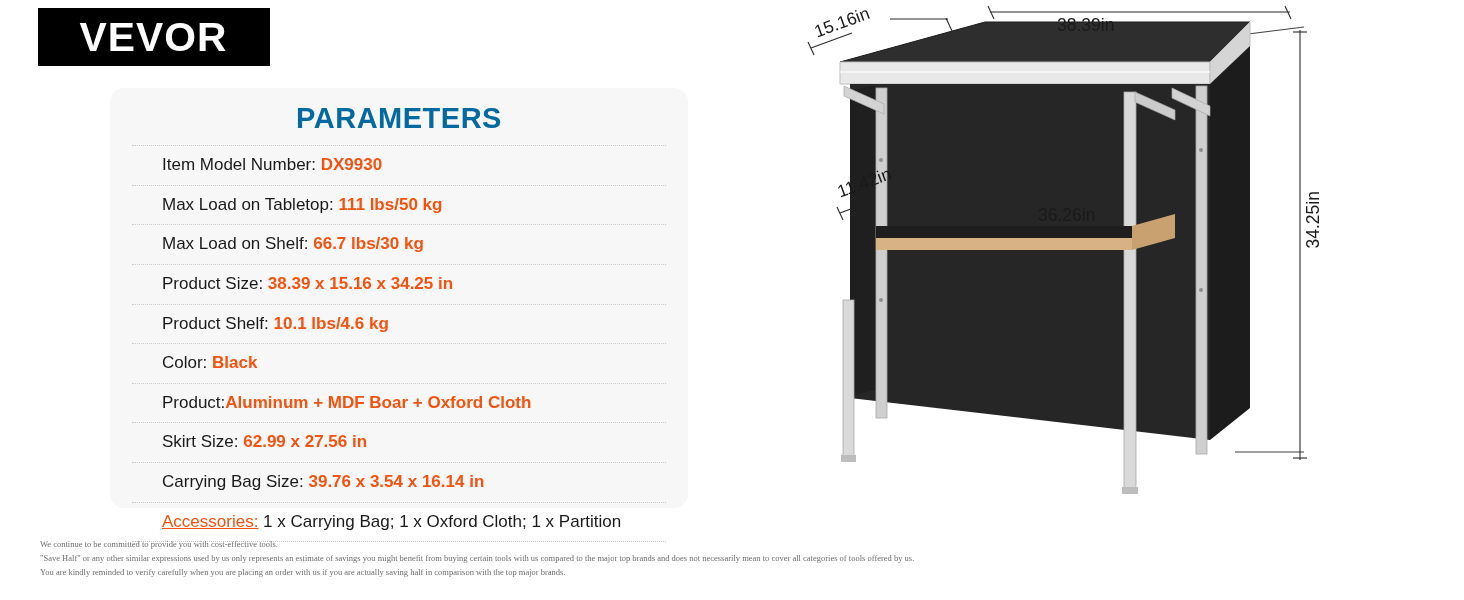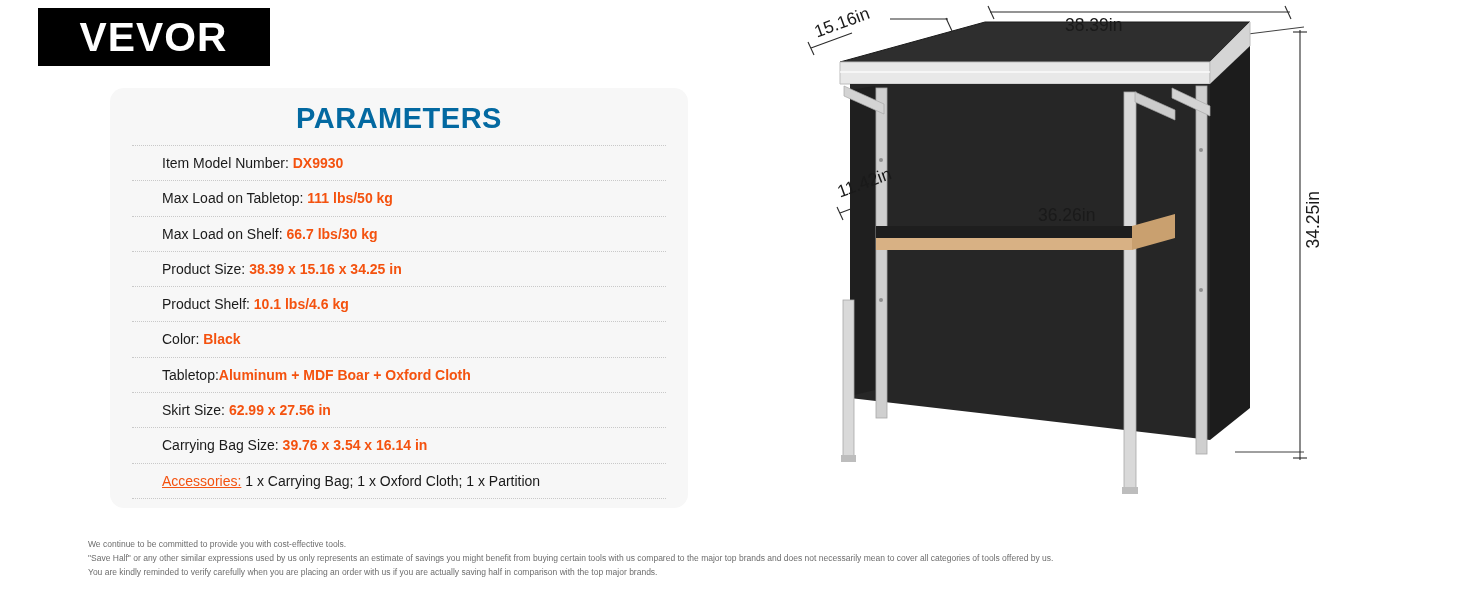--- a/index.html
+++ b/index.html
@@ -56,21 +56,21 @@
     letter-spacing: 0.5px;
     margin: 0 0 10px 0;
     font-family: "Liberation Sans", sans-serif;
   }
   .params-list {
     margin: 0 22px;
   }
   .param-row {
     border-top: 1px dotted #c9c9c9;
     padding: 7px 0 7px 30px;
-    font-size: 14px;
+    font-size: 17px;
     color: #1a1a1a;
     line-height: 1.45;
     white-space: nowrap;
     overflow: hidden;
   }
   .param-row:last-child {
     border-bottom: 1px dotted #c9c9c9;
   }
   .param-label { color: #1a1a1a; }
   .param-value { color: #f4520f; font-weight: bold; }
@@ -79,22 +79,21 @@
 
   
   .disclaimer {
     position: absolute;
     left: 40px;
     top: 537px;
     width: 1100px;
     font-size: 8.5px;
     color: #6d6d6d;
     line-height: 1.65;
-    font-family: Liberation Sans, sans-serif;
-    margin-left: 48px;
+    font-family: Liberation Serif, serif;
   }
 
   
   .product-area {
     position: absolute;
     left: 780px;
     top: 0;
     width: 684px;
     height: 600px;
   }
@@ -105,21 +104,21 @@
     font-size: 17.5px;
     color: #1a1a1a;
     font-family: "Liberation Sans", sans-serif;
     white-space: nowrap;
   }
   .dim-top-left {
     left: 35px; top: 22px;
     transform: rotate(-20deg);
     transform-origin: left center;
   }
-  .dim-top-right { left: 277px; top: 15px; margin-left: 8px; }
+  .dim-top-right { left: 277px; top: 15px; }
   .dim-depth {
     left: 58px; top: 182px;
     transform: rotate(-20deg);
     transform-origin: left center;
   }
   .dim-shelf { left: 258px; top: 205px; }
   .dim-height {
     left: 533px; top: 238px;
     transform: rotate(-90deg);
     transform-origin: left center;
@@ -153,21 +152,21 @@
     </div>
     <div class="param-row">
       <span class="param-label">Product Shelf:</span>
       <span class="param-value">10.1 lbs/4.6 kg</span>
     </div>
     <div class="param-row">
       <span class="param-label">Color:</span>
       <span class="param-value">Black</span>
     </div>
     <div class="param-row">
-      <span class="param-label">Tabletop:</span><span class="param-value">Aluminum + MDF Boar + Oxford Cloth</span>
+      <span class="param-label">Product:</span><span class="param-value">Aluminum + MDF Boar + Oxford Cloth</span>
     </div>
     <div class="param-row">
       <span class="param-label">Skirt Size:</span>
       <span class="param-value">62.99 x 27.56 in</span>
     </div>
     <div class="param-row">
       <span class="param-label">Carrying Bag Size:</span>
       <span class="param-value">39.76 x 3.54 x 16.14 in</span>
     </div>
     <div class="param-row">

